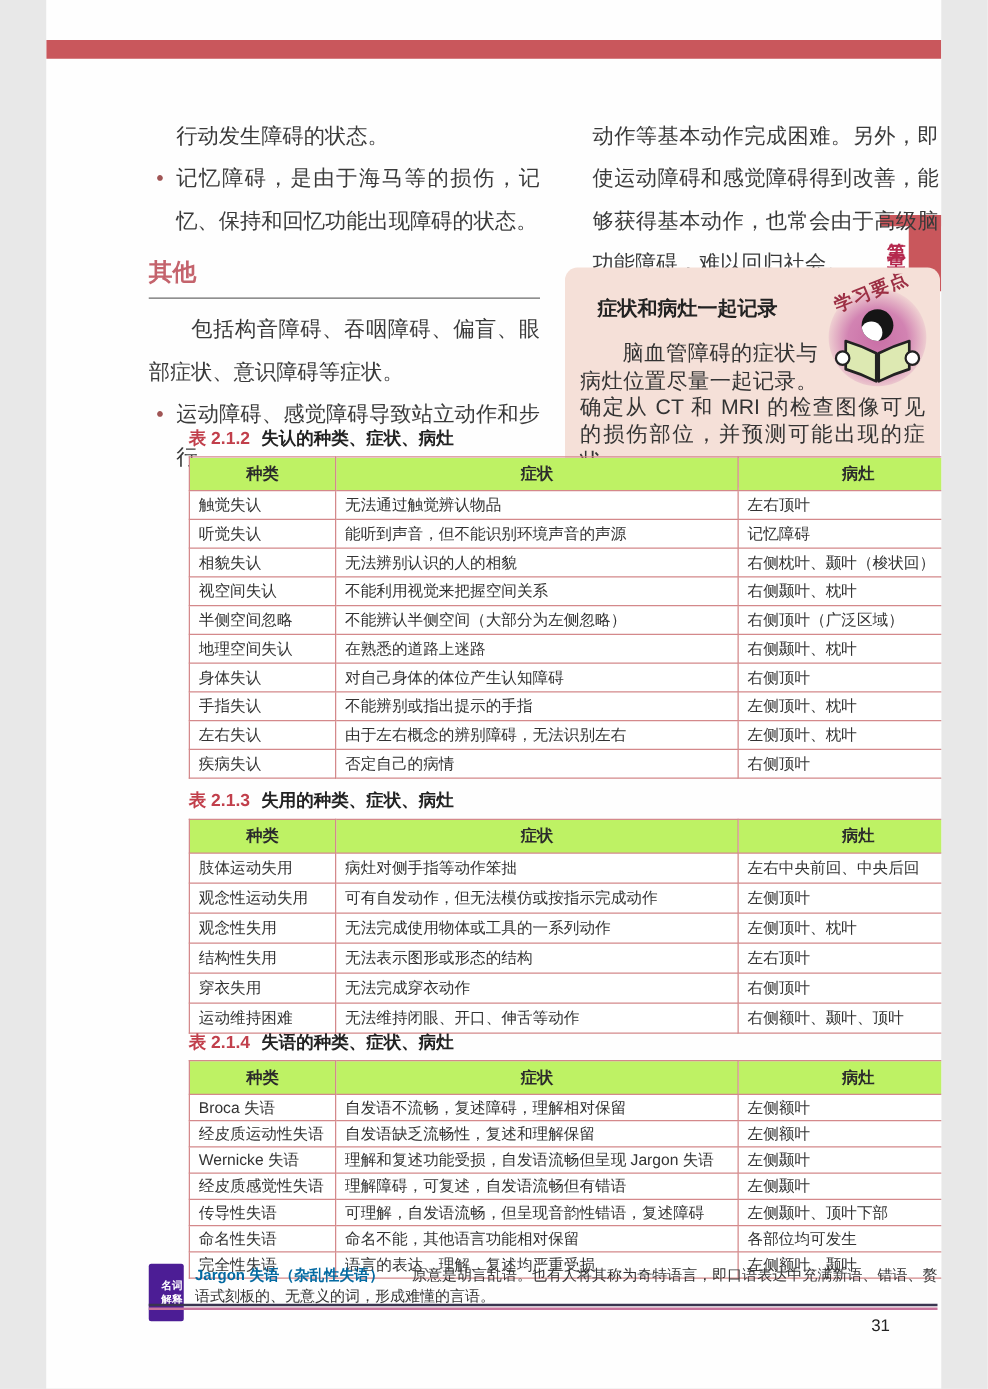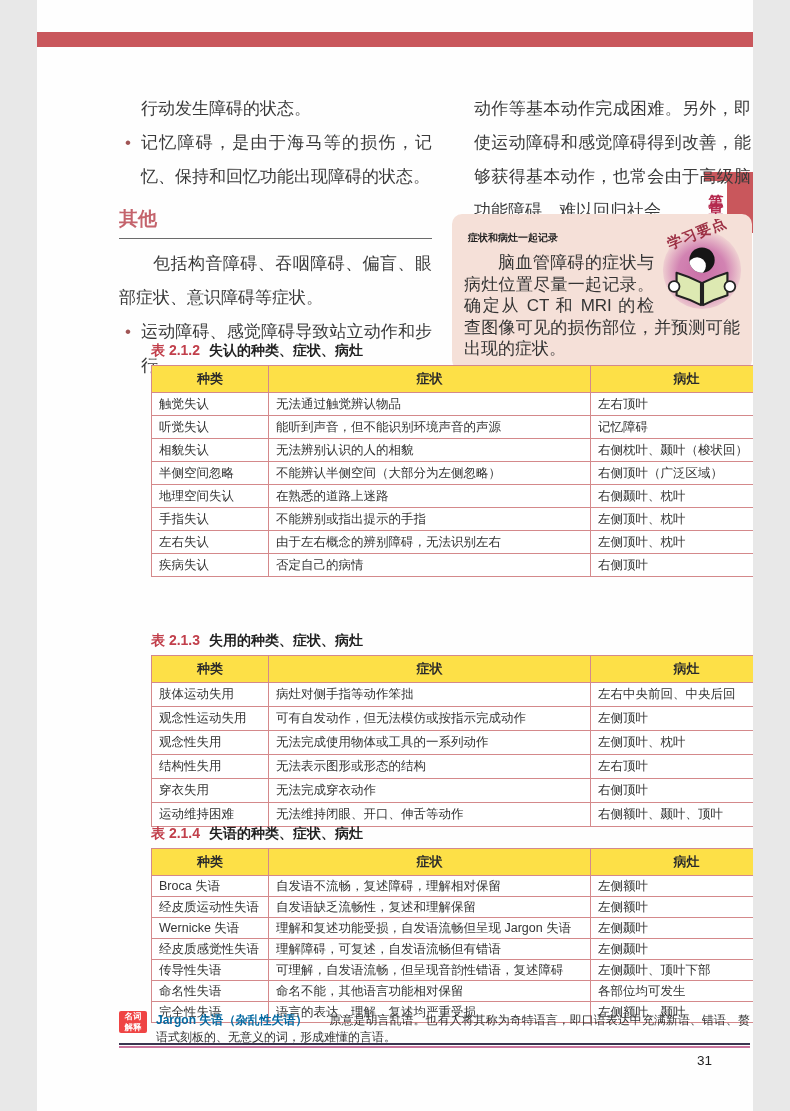--- a/index.html
+++ b/index.html
@@ -25,39 +25,39 @@
   .hang{padding-left:22px;}
   .bullet-item{position:relative;padding-left:22px;}
   .bullet-item .bullet{position:absolute;left:6px;top:0;color:#a05555;}
   .indent-first{text-indent:2em;}
   .sec-heading{margin:12px 0 8px 0;font-size:19px;line-height:26px;font-weight:bold;color:#c4636c;
     border-bottom:1px solid #6b6b6b;padding-bottom:6px;text-align:left;}
   
   .callout{position:absolute;left:415px;top:214px;width:300px;box-sizing:border-box;
     background:#f5e0d8;border-radius:10px;padding:9px 12px 10px 12px;}
   .callout-icon{float:right;width:88px;height:92px;margin:-4px -6px 2px 4px;}
-  .callout-title{font-size:10px;font-weight:bold;color:#222;line-height:21px;margin:4px;}
+  .callout-title{font-size:16px;font-weight:bold;color:#222;line-height:21px;margin:14px;}
   .callout-body{font-size:17px;line-height:21.5px;color:#333;text-indent:2em;margin:1px 0 0 0;text-align:justify;}
   
   .table-block{position:absolute;left:82px;width:631px;padding-left:32px;}
   .tb-caption{font-size:14px;font-weight:bold;color:#222;margin:0 0 6px 0;line-height:18px;}
   .cap-label{color:#c13f4b;margin-right:9px;}
   table.datatable{border-collapse:collapse;width:631px;table-layout:fixed;}
   table.datatable th,table.datatable td{border:1px solid #d4898b;font-size:12.5px;color:#333;
     overflow:hidden;white-space:nowrap;}
-  table.datatable th{background:#fde047;font-weight:bold;text-align:center;height:24px;padding:1px 6px;font-size:13px;color:#2b2b2b;}
+  table.datatable th{background:#bef264;font-weight:bold;text-align:center;height:24px;padding:1px 6px;font-size:13px;color:#2b2b2b;}
   table.datatable td{background:#fff;text-align:left;padding:1px 7px;}
   .tb0 td{height:20px;}
   .tb1 td{height:21px;margin-top:40px;}
   .tb2 td{height:18px;}
   col.c1{width:117px;} col.c2{width:322px;} col.c3{width:192px;}
   
   .footnote{position:absolute;left:82px;top:1011px;width:631px;display:flex;gap:9px;align-items:flex-start;}
-  .fn-badge{flex:0 0 auto;width:26px;background:#ef4444;color:#fff;border-radius:2px;
-    font-size:8.5px;line-height:11px;text-align:center;padding:0 1px;font-weight:bold;}
+  .fn-badge{flex:0 0 auto;width:26px;background:#4c1d95;color:#fff;border-radius:2px;
+    font-size:8.5px;line-height:11px;text-align:right;padding:12px 1px;font-weight:bold;}
   .fn-badge span{display:block;}
   .fn-text{font-size:12px;line-height:17px;color:#333;text-align:justify;margin-top:1px;}
   .fn-term{color:#0369a1;font-weight:bold;margin-right:22px;}
   
   .rule-dark{position:absolute;left:82px;top:1043px;width:631px;height:2px;background:#3a3550;}
   .rule-pink{position:absolute;left:82px;top:1046px;width:631px;height:2px;background:#c8739c;}
   .page-number{position:absolute;left:625px;top:1053px;width:50px;text-align:right;
     font-size:13.5px;color:#222;}
 </style>
 </head>
@@ -135,28 +135,38 @@
             <td>听觉失认</td>
             <td>能听到声音，但不能识别环境声音的声源</td>
             <td>记忆障碍</td>
           </tr>
           <tr>
             <td>相貌失认</td>
             <td>无法辨别认识的人的相貌</td>
             <td>右侧枕叶、颞叶（梭状回）</td>
           </tr>
           <tr>
+            <td>视空间失认</td>
+            <td>不能利用视觉来把握空间关系</td>
+            <td>右侧颞叶、枕叶</td>
+          </tr>
+          <tr>
             <td>半侧空间忽略</td>
             <td>不能辨认半侧空间（大部分为左侧忽略）</td>
             <td>右侧顶叶（广泛区域）</td>
           </tr>
           <tr>
             <td>地理空间失认</td>
             <td>在熟悉的道路上迷路</td>
             <td>右侧颞叶、枕叶</td>
+          </tr>
+          <tr>
+            <td>身体失认</td>
+            <td>对自己身体的体位产生认知障碍</td>
+            <td>右侧顶叶</td>
           </tr>
           <tr>
             <td>手指失认</td>
             <td>不能辨别或指出提示的手指</td>
             <td>左侧顶叶、枕叶</td>
           </tr>
           <tr>
             <td>左右失认</td>
             <td>由于左右概念的辨别障碍，无法识别左右</td>
             <td>左侧顶叶、枕叶</td>

